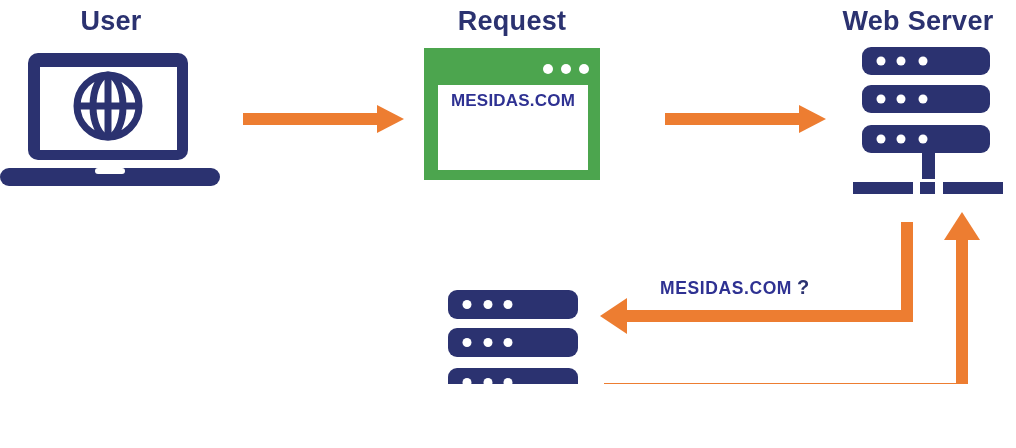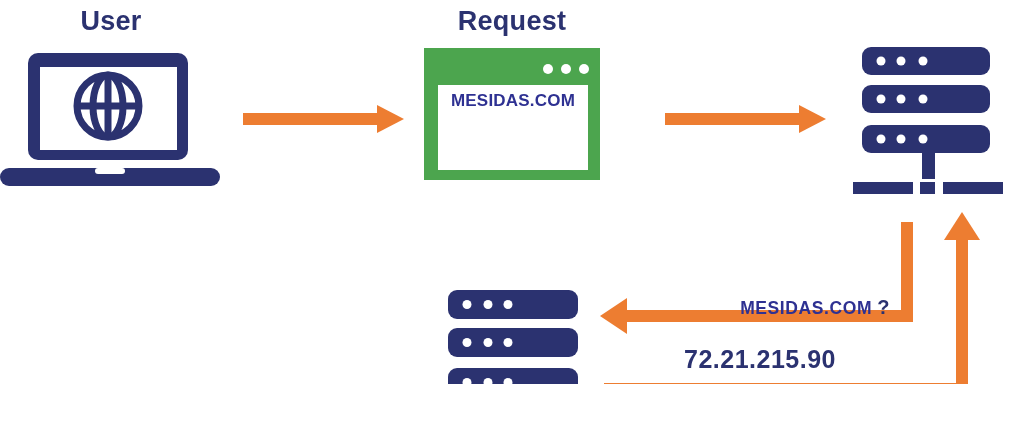--- a/index.html
+++ b/index.html
@@ -38,21 +38,21 @@
   .browser .dots i{display:block;width:10px;height:10px;border-radius:50%;background:#fff;}
   .browser .page{
     position:absolute;left:14px;top:37px;width:150px;height:85px;background:#fff;
     text-align:center;padding-top:6px;
   }
   .browser .page .url{
     font-weight:700;font-size:17px;color:var(--royal);letter-spacing:0.2px;
   }
   
   .query-label{
-    position:absolute;left:660px;top:296px;width:230px;text-align:right;
+    position:absolute;left:660px;top:276px;width:230px;text-align:left;
     font-weight:700;font-size:17.5px;color:var(--royal);letter-spacing:0.6px;white-space:nowrap;
   }
   .query-label .q{color:var(--navy);font-size:20px;margin-left:5px;}
   .response-label{
     position:absolute;left:640px;top:345px;width:240px;text-align:center;
     font-weight:700;font-size:25px;color:var(--navy);letter-spacing:0.5px;white-space:nowrap;
   }
   
   .navy-f{fill:var(--navy);}
   .white-f{fill:#fff;}
@@ -95,20 +95,21 @@
     <div class="page">
       <span class="url">MESIDAS.COM</span>
     </div>
   </div>
 
   <svg class="abs" style="left:665px;top:105px;" width="162" height="28" viewBox="0 0 162 28">
     <rect class="orange-f" x="0" y="8" width="134" height="12"></rect>
     <polygon class="orange-f" points="134,0 161,14 134,28"></polygon>
   </svg>
 
+  <div class="node-label" style="left:828px;top:6px;width:180px;">Web Server</div>
 
   <svg class="abs" style="left:850px;top:45px;" width="156" height="150" viewBox="0 0 156 150">
     <rect class="navy-f" x="12" y="2" width="128" height="28" rx="9"></rect>
     <rect class="navy-f" x="12" y="40" width="128" height="28" rx="9"></rect>
     <rect class="navy-f" x="12" y="80" width="128" height="28" rx="9"></rect>
     <g class="white-f">
       <circle cx="31" cy="16" r="4.5"></circle>
         <circle cx="51" cy="16" r="4.5"></circle>
         <circle cx="73" cy="16" r="4.5"></circle>
       <circle cx="31" cy="54" r="4.5"></circle>
@@ -155,15 +156,14 @@
   <div class="query-label">
     <span>MESIDAS.COM</span><span class="q">?</span>
   </div>
 
   <svg class="abs" style="left:602px;top:210px;" width="378" height="187" viewBox="0 0 378 187">
     <rect class="orange-f" x="2" y="173" width="364" height="12"></rect>
     <rect class="orange-f" x="354" y="28" width="12" height="157"></rect>
     <polygon class="orange-f" points="360,2 342,30 378,30"></polygon>
   </svg>
 
-  <div class="response-label">72.21.215.90</div>
 
 </div>
 
 </body></html>

